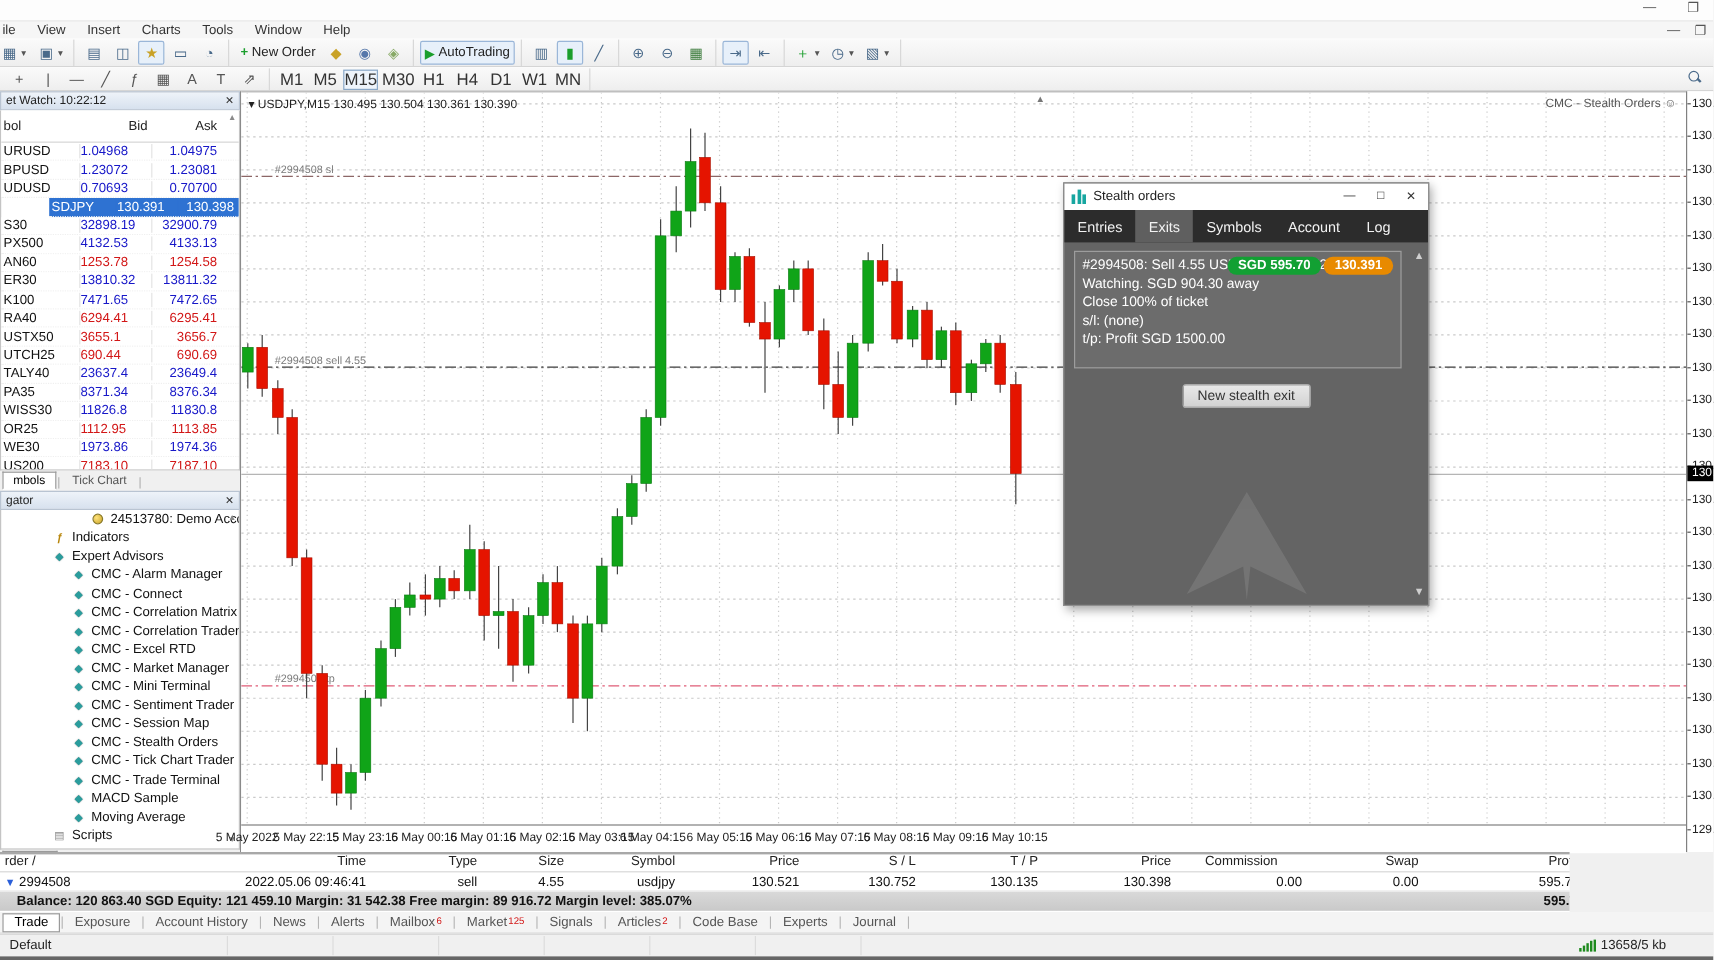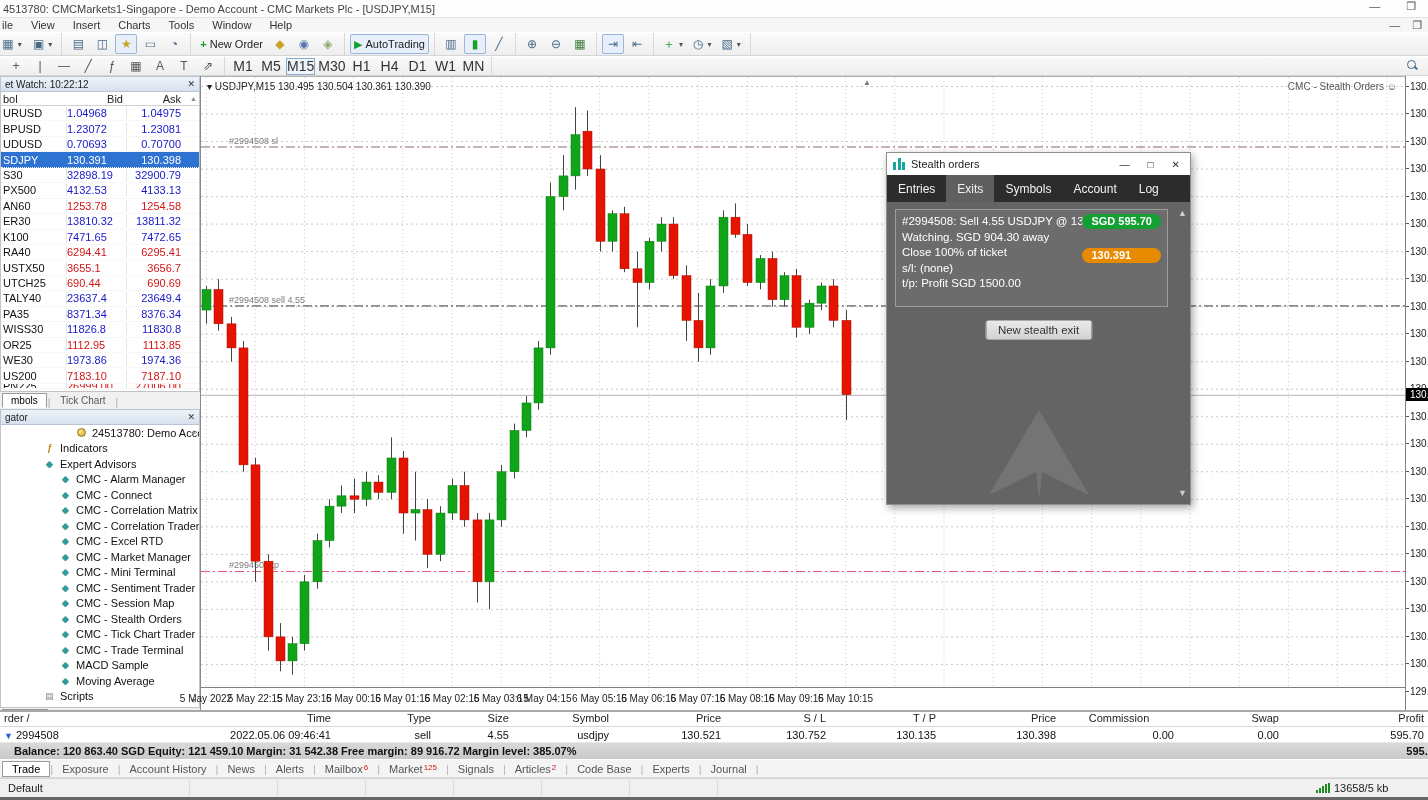--- a/index.html
+++ b/index.html
@@ -26,31 +26,31 @@
   #toolbar2 .search { position:absolute; right:10px; }
   .magicon { position:relative; width:11px; height:11px; display:inline-block; }
   .magicon::before { content:""; position:absolute; left:0; top:0; width:7px; height:7px; border:1.5px solid #4a6a8a; border-radius:50%; }
   .magicon::after { content:""; position:absolute; left:7px; top:7px; width:4px; height:1.5px; background:#4a6a8a; transform:rotate(45deg); }
 
   
   #left { position:absolute; left:0; top:76px; width:201px; height:634px; background:#f0f0f0; border-right:1px solid #8a8a8a; }
   .paneltitle { height:16px; background:linear-gradient(#eef3f9,#d7e1ee); border:1px solid #b9c4d2; display:flex; align-items:center; padding:0 4px; font-size:10px; color:#222; justify-content:space-between; }
   .paneltitle .x { color:#333; font-size:9px; cursor:default; }
   #mw-table { background:#fff; border:1px solid #c4c4c4; border-top:none; position:relative; }
-  .mw-header { display:flex; height:14px; border-bottom:1px solid #d0d0d0; color:#222; align-items:center; background:#fff; }
+  .mw-header { display:flex; height:27px; border-bottom:1px solid #d0d0d0; color:#222; align-items:center; background:#fff; }
   .mw-header .c1 { width:66px; padding-left:2px; }
   .mw-header .c2 { width:60px; text-align:right; padding-right:4px; }
   .mw-header .c3 { width:58px; text-align:right; padding-right:4px; }
   .mw-row { display:flex; height:15.45px; align-items:center; border-bottom:1px dotted #efefef; background:#fff; }
   .mw-row .c1 { width:66px; padding-left:2px; border-right:1px solid #e4e4e4; color:#111; overflow:hidden; white-space:nowrap; }
   .mw-row .c2 { width:60px; padding-right:4px; border-right:1px solid #e4e4e4; }
   .mw-row .c3 { width:58px; text-align:right; padding-right:4px; }
   .mw-row.up .c2,.mw-row.up .c3 { color:#1717c8; }
   .mw-row.down .c2,.mw-row.down .c3 { color:#d21616; }
-  .mw-row.selected { background:#2e72d2; }
+  .mw-row.selected { background:#2e72d2;margin-left:40px; }
   .mw-row.selected .c1,.mw-row.selected .c2,.mw-row.selected .c3 { color:#fff; border-right-color:#2e72d2; }
   .scrollhint { position:absolute; right:2px; font-size:7px; color:#8a8a8a; }
   .tabstrip { height:16px; display:flex; align-items:flex-end; background:#f0f0f0; padding-left:2px; font-size:10px; color:#555; }
   .tabstrip .tab { padding:1px 8px; border:1px solid transparent; display:flex; align-items:center; }
   .tabstrip .tab.active { background:#fff; border-color:#9a9a9a; border-bottom-color:#fff; color:#000; }
   .tabstrip .sep { color:#aaa; padding:0 1px; }
   #navigator { margin-top:1px; }
   #nav-tree { background:#fff; border:1px solid #c4c4c4; border-top:none; position:relative; overflow:hidden; }
   .nav-row { height:15.5px; display:flex; align-items:center; white-space:nowrap; color:#111;margin-left:32px; }
   .nav-ico { width:13px; height:11px; margin-right:4px; display:inline-flex; align-items:center; justify-content:center; font-size:9px; flex:none; }
@@ -77,31 +77,31 @@
   #dlg-title { height:22px; background:#fff; display:flex; align-items:center; padding:0 6px; gap:6px; }
   #dlg-title .bars { display:flex; gap:1.5px; align-items:flex-end; height:12px; }
   #dlg-title .bars i { width:3px; background:#17a6a0; display:block; }
   #dlg-title .t { font-size:11px; color:#222; flex:1; }
   #dlg-title .ctl { display:flex; gap:18px; color:#333; font-size:10px; padding-right:4px; }
   #dlg-tabs { height:27px; background:#2c2c2c; display:flex; align-items:stretch; }
   #dlg-tabs .dtab { color:#f2f2f2; font-size:12px; display:flex; align-items:center; padding:11px 11px; cursor:default; }
   #dlg-tabs .dtab.active { background:#5f5f5f; }
   #dlg-body { position:relative; height:302px; overflow:hidden; }
   #dlg-card { position:absolute; left:8px; top:7px; right:22px; height:98px; background:#6c6c6c; border:1px solid #9d9d9d; padding:4px 6px; color:#fff; font-size:11.5px; line-height:15.5px; }
-  .badges { position:absolute; right:6px; top:4px; display:flex; flex-direction:column; gap:19px; }
+  .badges { position:absolute; right:6px; top:4px; display:flex; gap:2px; align-items:flex-end; }
   .pill { border-radius:9px; padding:0px 9px; font-weight:bold; font-size:11px; color:#fff; line-height:15px; }
   .pill.green { background:#12a033; }
   .pill.orange { background:#e88a00; }
   #dlg-btn { position:absolute; left:50%; transform:translateX(-50%); top:118px; background:linear-gradient(#e9e9e9,#d2d2d2); border:1px solid #aaa; border-radius:3px; color:#333; font-size:11.5px; padding:3px 12px; }
   #dlg-scroll-up,#dlg-scroll-dn { position:absolute; right:3px; color:#cfcfcf; font-size:9px; }
   #dlg-scroll-up { top:6px; } #dlg-scroll-dn { bottom:6px; }
   #dlg-plane { position:absolute; left:50%; transform:translateX(-50%); bottom:4px; opacity:.10; }
 
   
-  #terminal { position:absolute; left:0; top:710px; width:1428px; height:50px; background:#fff; border-top:2px solid #a8a8a8; }
+  #terminal { position:absolute; left:0; top:710px; width:1308px; height:50px; background:#fff; border-top:2px solid #a8a8a8; }
   .t-head { display:flex; height:15px; border-bottom:1px solid #d8d8d8; color:#222; overflow:hidden; }
   .t-row { display:flex; height:15px; align-items:center; overflow:hidden; }
   .t-cell { padding:0 4px; white-space:nowrap; overflow:hidden; }
   .t-cell.num { text-align:right; }
   .t-balance { display:flex; height:17px; align-items:center; background:linear-gradient(#d9d9d9,#c9c9c9); font-weight:bold; overflow:hidden; border-top:1px solid #e8e8e8; }
   .t-balance .bal { padding-left:14px; white-space:nowrap; }
   .t-balance .spacer { flex:1; }
   .t-balance .prof { width:145px; text-align:right; margin-right:-12px; }
   .sell-ico { color:#2b5fd9; font-size:9px; margin-right:3px; }
   #term-tabs { position:absolute; left:0; top:760px; width:1428px; height:18px; background:#f4f4f4; display:flex; align-items:center; padding-left:2px; color:#555; border-bottom:1px solid #dcdcdc; }
@@ -119,21 +119,20 @@
   #statusbar .conn { margin-left:auto; flex:0 0 120px; border-right:none; gap:4px; }
   .bars5 { display:flex; align-items:flex-end; gap:1px; height:10px; }
   .bars5 i { width:2px; background:#1d8a1d; display:block; }
 </style>
 </head>
 <body>
 
 <div id="root">
 
   <div id="titlebar">
-    <span>4513780: CMCMarkets1-Singapore - Demo Account - CMC Markets Plc - [USDJPY,M15]</span>
     <span class="wbtns">
       <span>—</span>
       <span>❐</span>
     </span>
   </div>
 
   <div id="menubar">
 
   <span>ile</span>
       <span>View</span>

